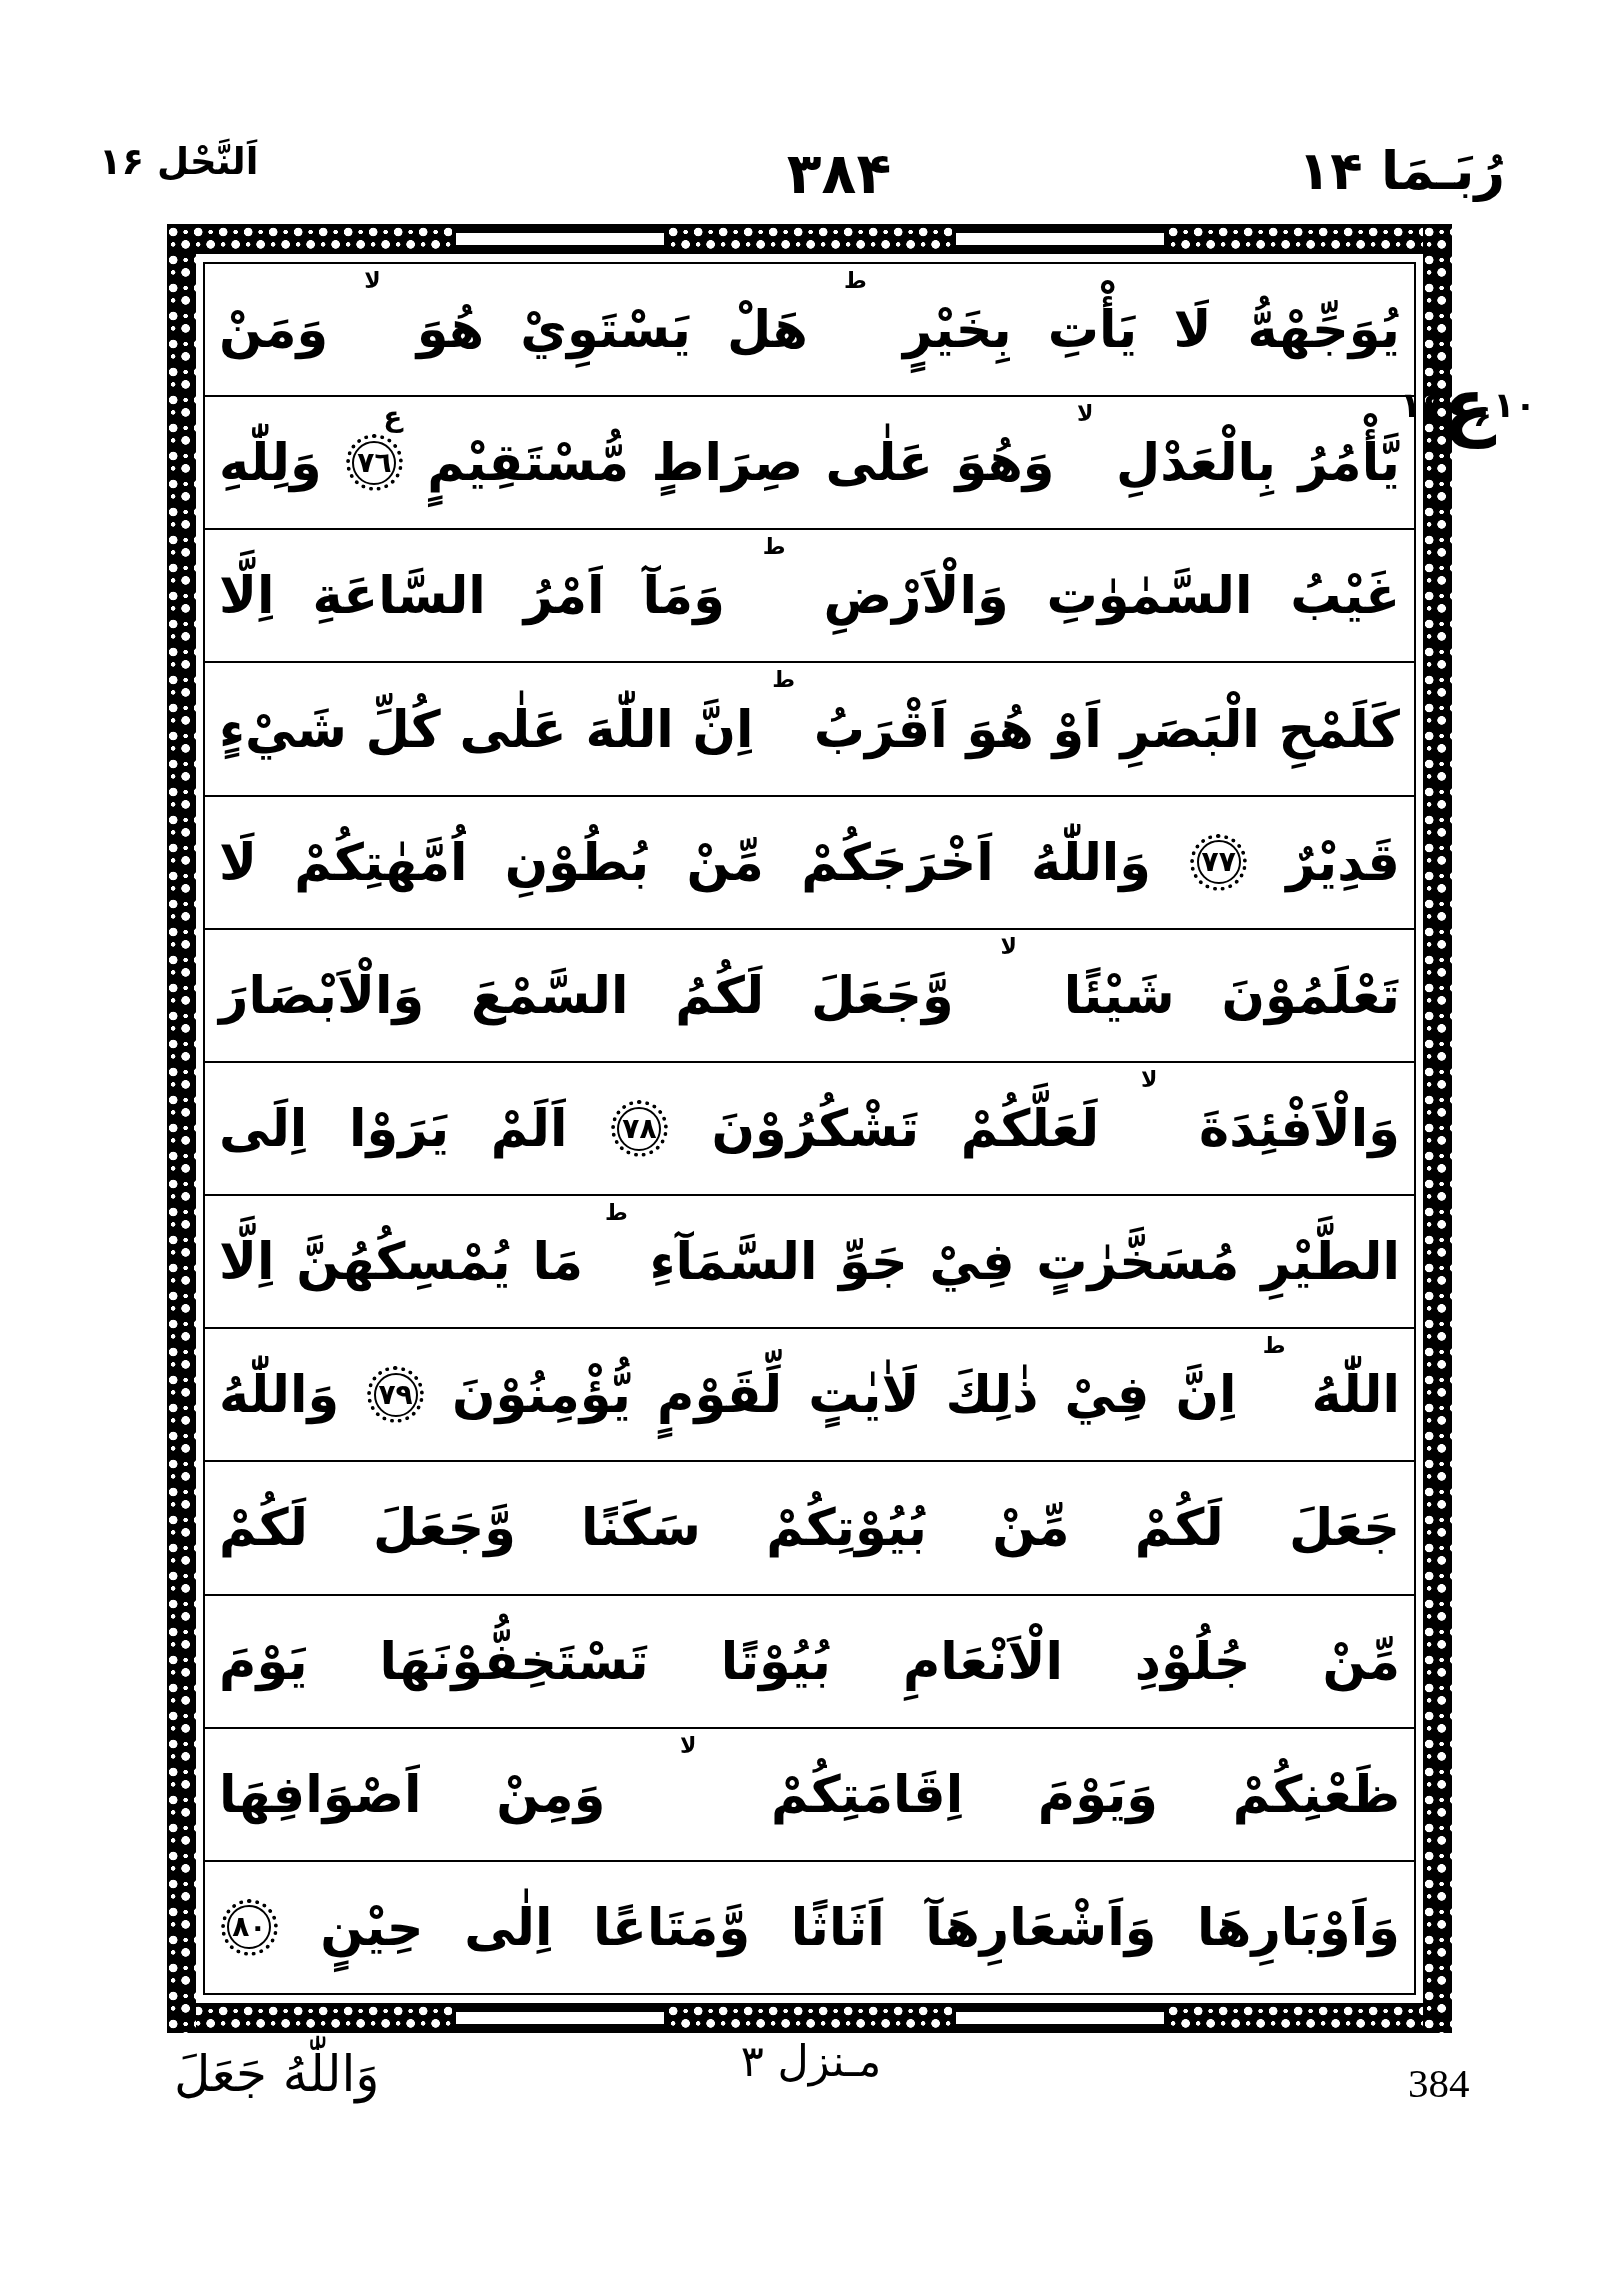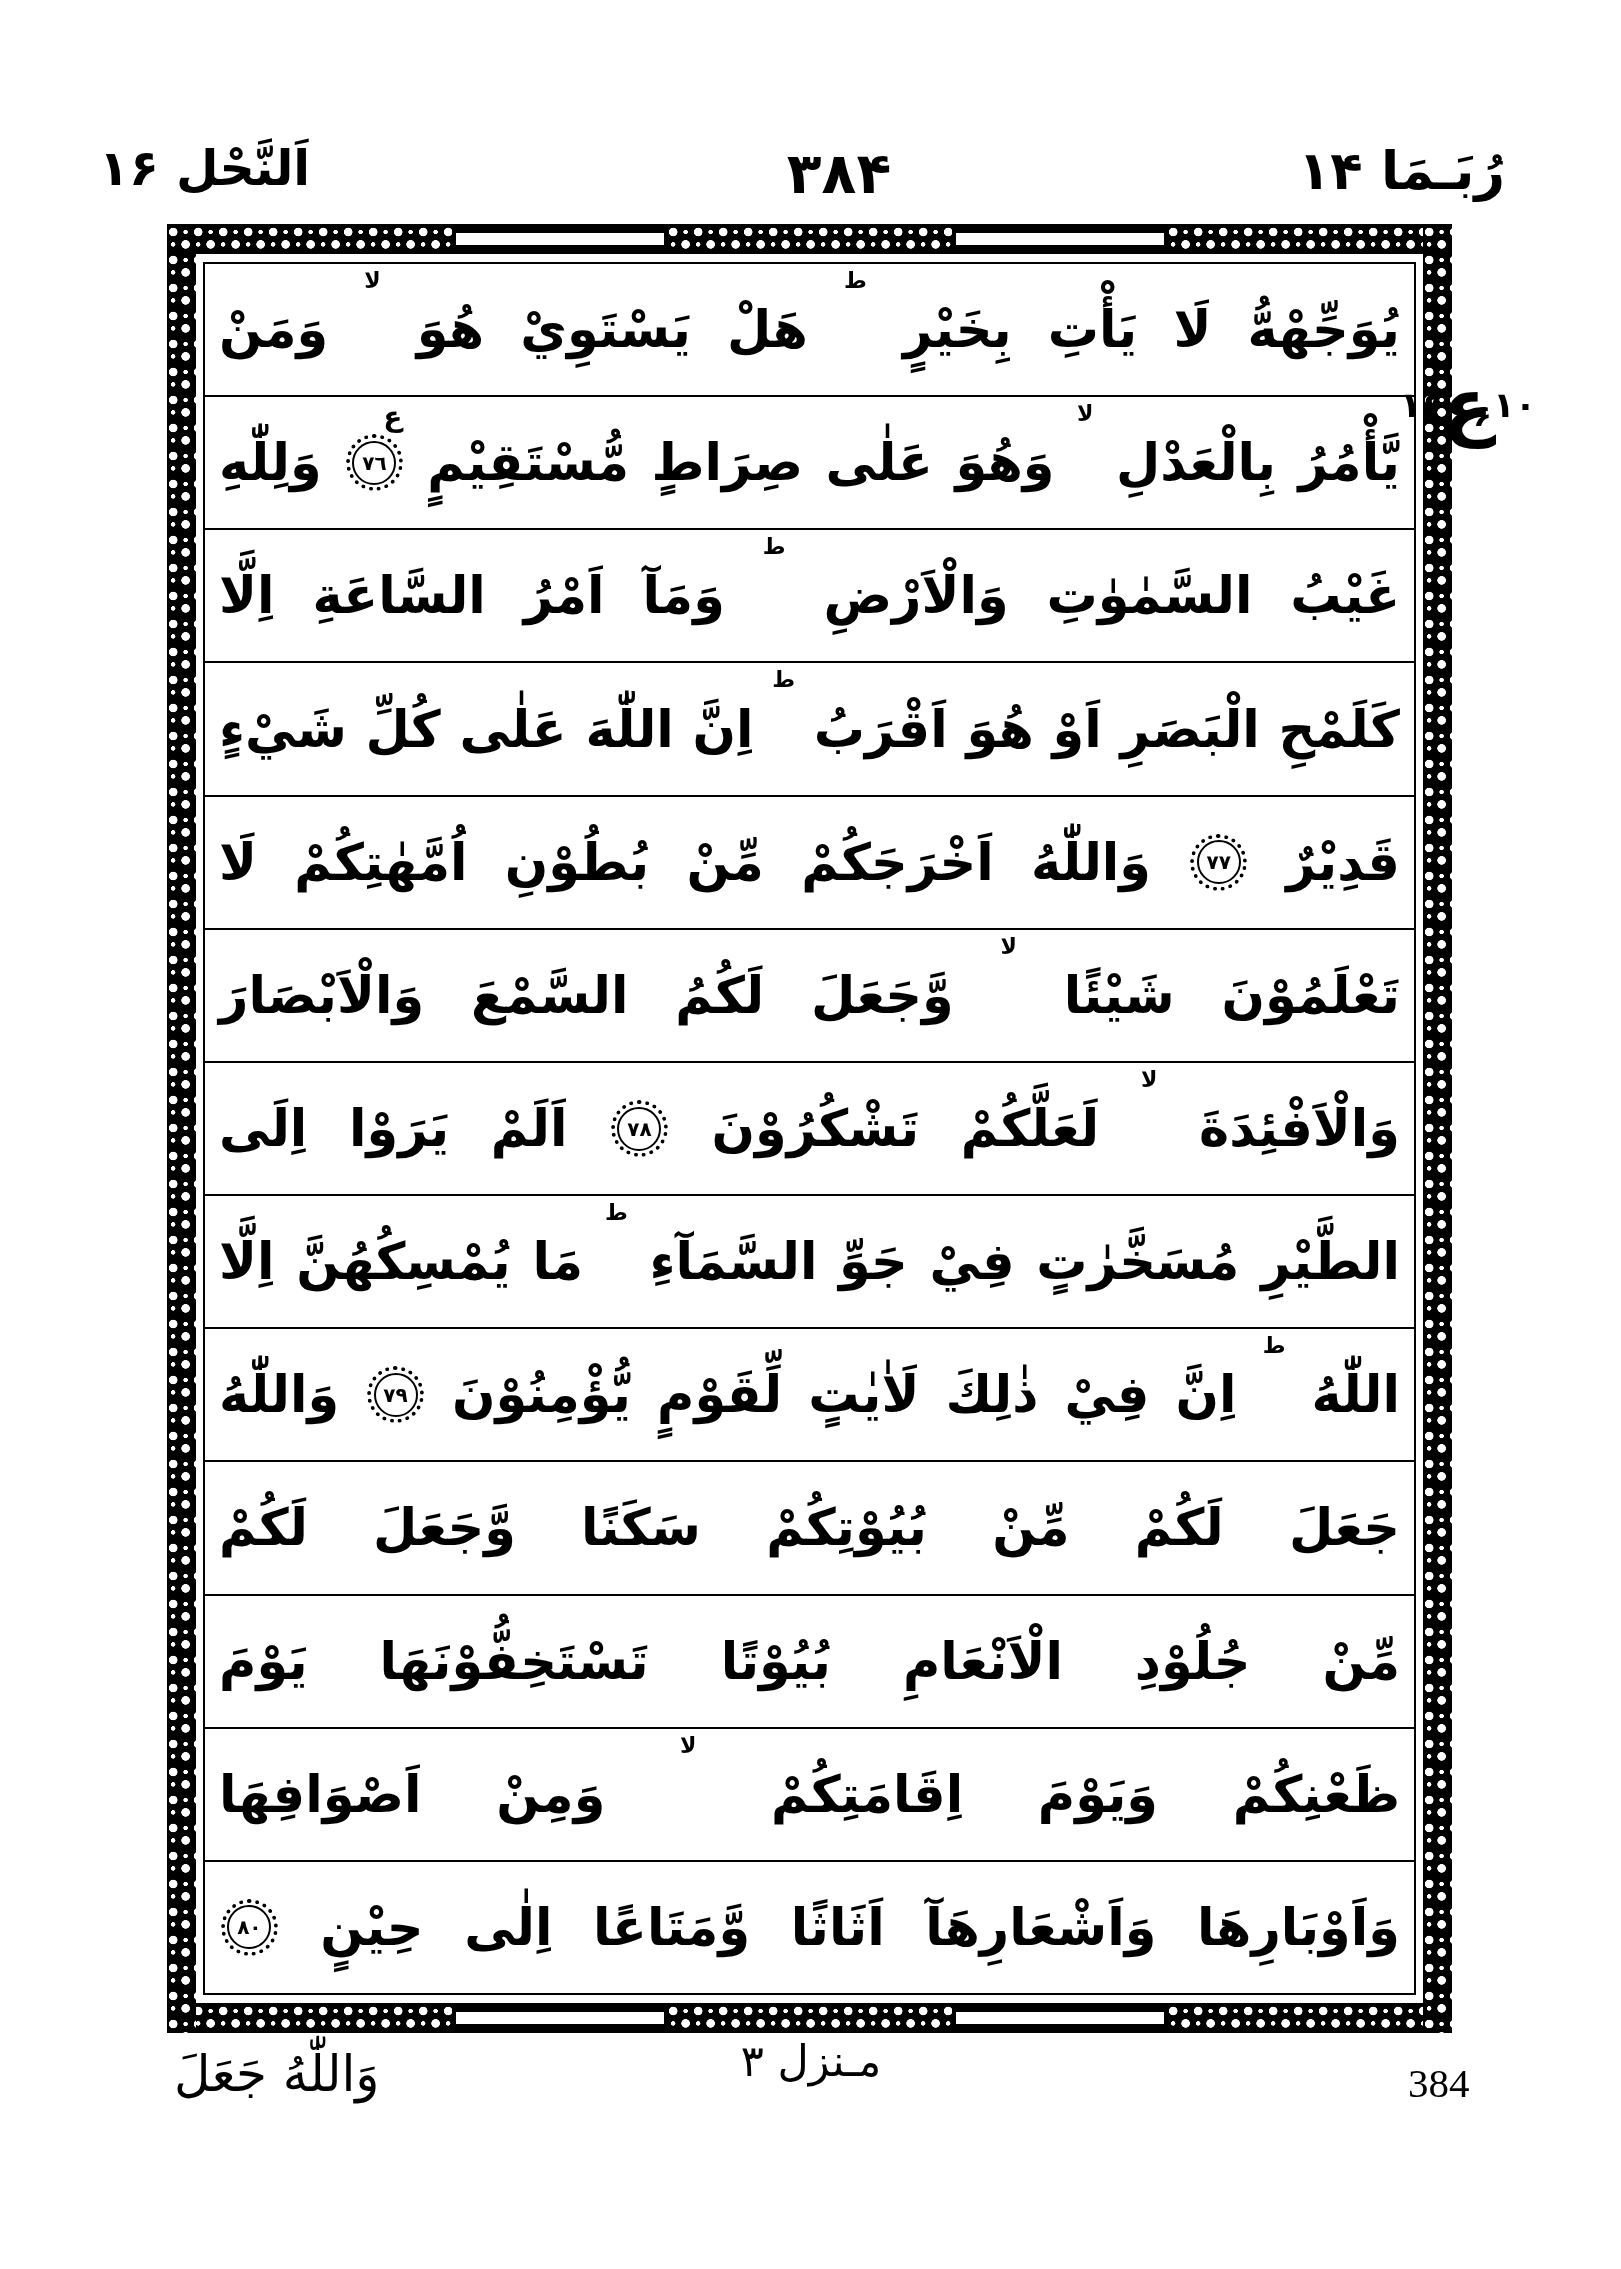--- a/index.html
+++ b/index.html
@@ -4,21 +4,21 @@
 <style>
   html,body{margin:0;padding:0;background:#fff;}
   body{
     position:relative;
     width:1622px;height:2270px;
     font-family:"DejaVu Sans",sans-serif;
     color:#000;overflow:hidden;
   }
   
   .hdr{position:absolute;top:140px;font-weight:bold;white-space:nowrap;direction:rtl;}
-  .hdr-left  {left:99px;font-size:49px;}
+  .hdr-left  {left:99px;font-size:37px;}
   .hdr-center{left:50%;transform:translateX(-50%);font-size:57px;margin-left:28px;}
   .hdr-right {right:117px;font-size:53px;}
   
   .frame{position:absolute;left:167px;top:224px;width:1285px;height:1809px;background:#fff;box-sizing:border-box;}
   .band{position:absolute;background:#000;}
   .band-top   {left:0;right:0;top:0;height:30px;display:flex;align-items:stretch;}
   .band-bottom{left:0;right:0;bottom:0;height:30px;display:flex;align-items:stretch;}
   .band-left  {left:0;top:0;bottom:0;width:29px;}
   .band-right {right:0;top:0;bottom:0;width:29px;}
   .orn{
@@ -44,21 +44,21 @@
   }
   .w{flex:0 0 auto;}
   .waqf{flex:0 0 auto;font-size:22px;align-self:flex-start;margin-top:6px;}
   .ayah{
     position:relative;flex:0 0 auto;display:inline-flex;align-items:center;justify-content:center;
     width:57px;height:57px;border:4.4px dotted #000;border-radius:50%;margin:0 1.8px;box-sizing:border-box;
   }
   .ayah-num{
     display:flex;align-items:center;justify-content:center;
     width:44px;height:44px;border:2.7px solid #000;border-radius:50%;
-    font-size:20px;font-weight:bold;box-sizing:border-box;direction:ltr;
+    font-size:28px;font-weight:bold;box-sizing:border-box;direction:ltr;
   }
   .ain{position:absolute;top:-35px;right:-3.5px;font-size:28px;font-weight:bold;}
   
   .ruku{
     position:absolute;left:1456px;top:372px;width:80px;
     display:flex;flex-direction:row;align-items:center;direction:rtl;font-weight:bold;
   }
   .ruku .num{font-size:35px;line-height:1.1;}
   .ruku .ain-big{position:relative;font-size:74px;line-height:.9;}
   .ruku .ain-inner{position:absolute;right:1.8px;top:30px;font-size:30px;}

